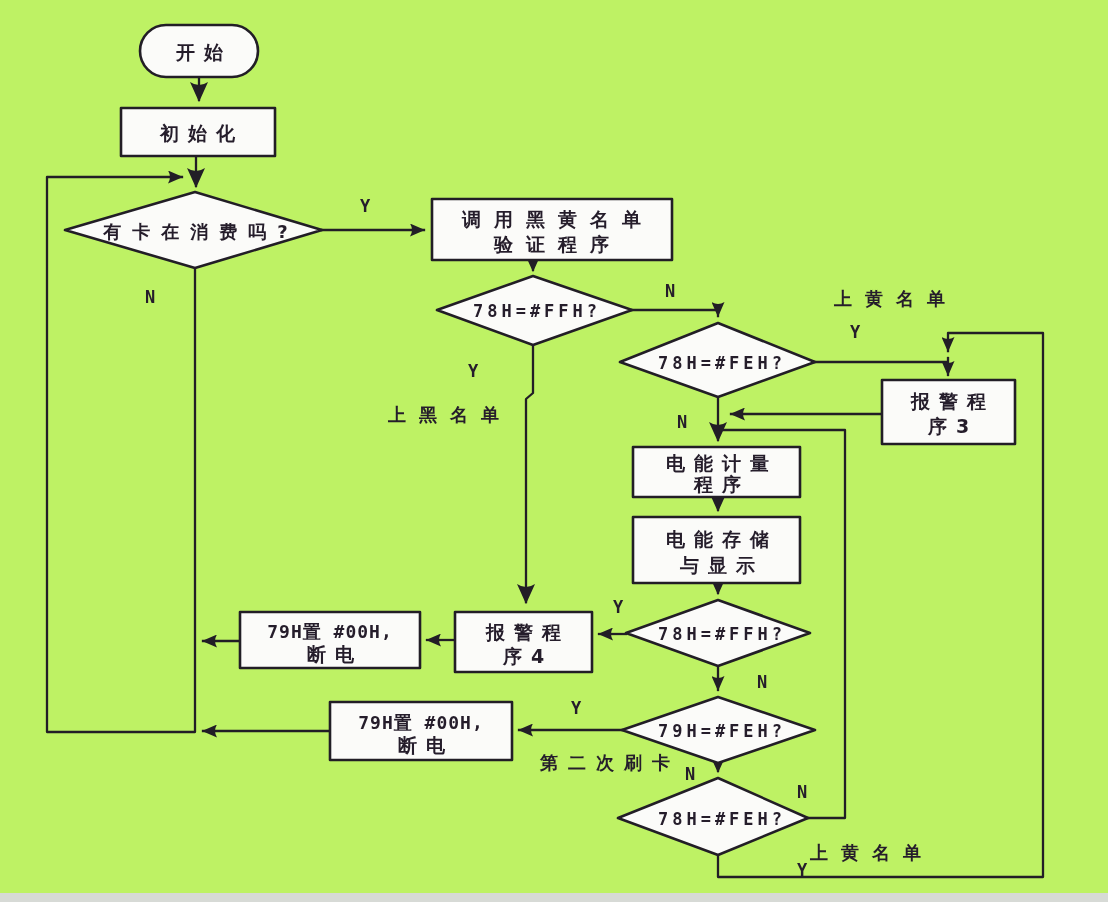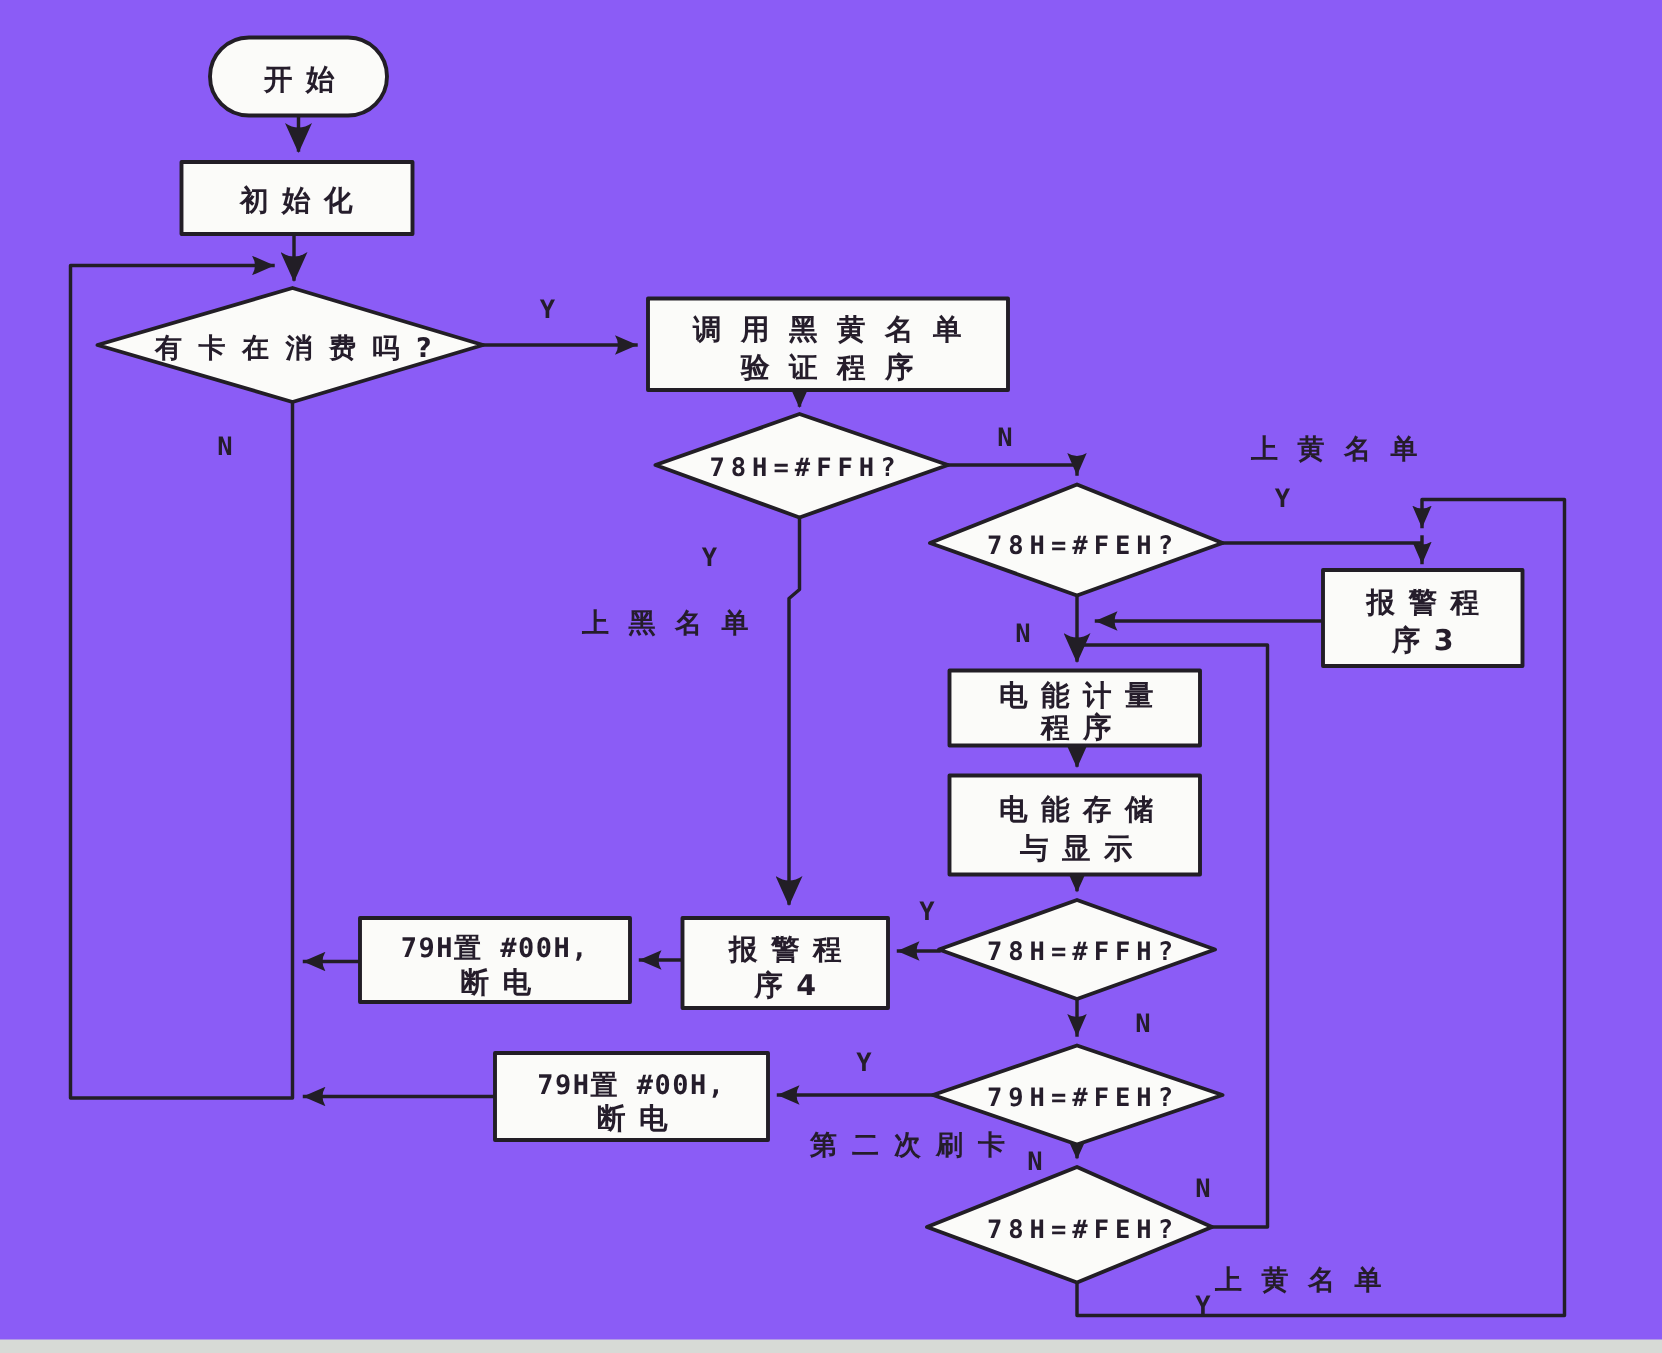--- a/index.html
+++ b/index.html
@@ -1,17 +1,17 @@
 <!DOCTYPE html>
 <html><head>
 <meta charset="utf-8">
 <style>
   html,body{margin:0;padding:0;background:#e9ebe8;}
   .stage{
-    position:relative;width:1108px;height:902px;background:#8b5cf6;
+    position:relative;width:1108px;height:902px;background:#bef264;
     font-family:"DejaVu Sans",sans-serif;overflow:hidden;
   }
   svg{display:block;}
   .shape{fill:#fbfbf9;stroke:#221e26;stroke-width:2.6;stroke-linejoin:round;}
   .edge{fill:none;stroke:#221e26;stroke-width:2.3;stroke-linejoin:round;stroke-linecap:square;}
   .cn{font-family:"DejaVu Sans",sans-serif;font-weight:bold;fill:#251d2b;
       font-size:19px;letter-spacing:9px;text-anchor:middle;}
   .cn-wide{letter-spacing:13px;}
   .cn-sm{font-size:18px;letter-spacing:11px;}
   .hex{font-family:"DejaVu Sans Mono",monospace;font-weight:bold;fill:#251d2b;

